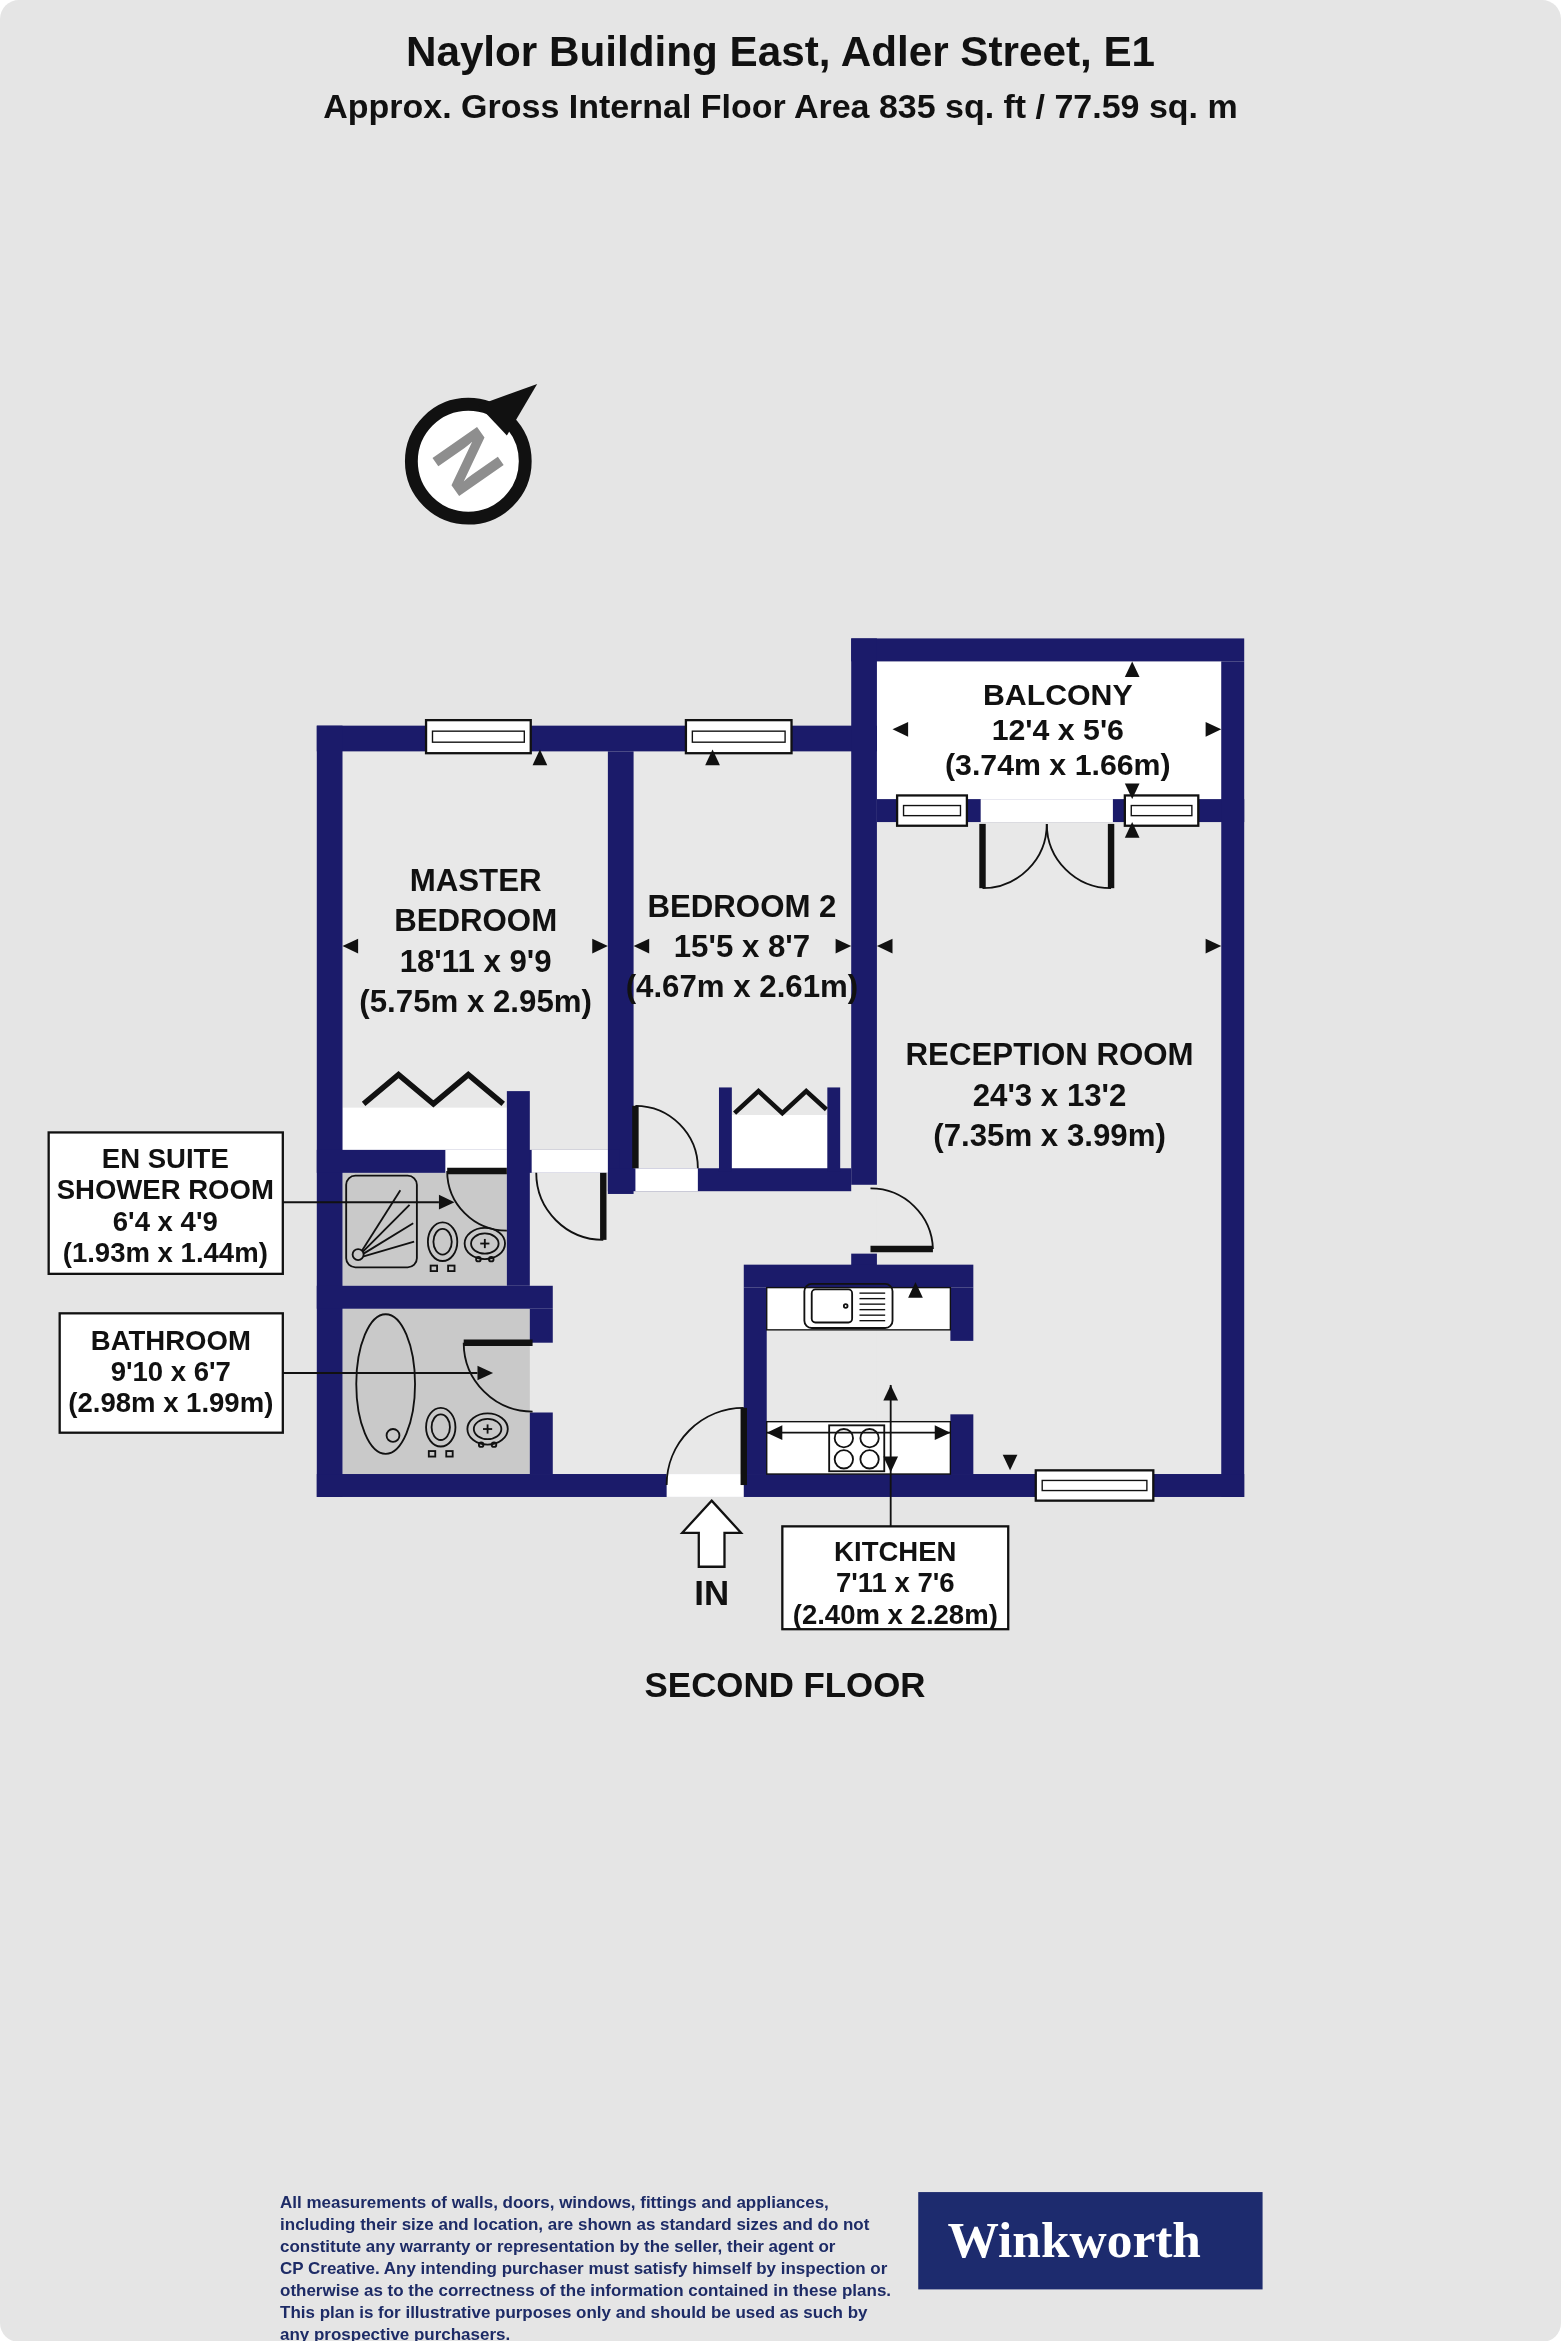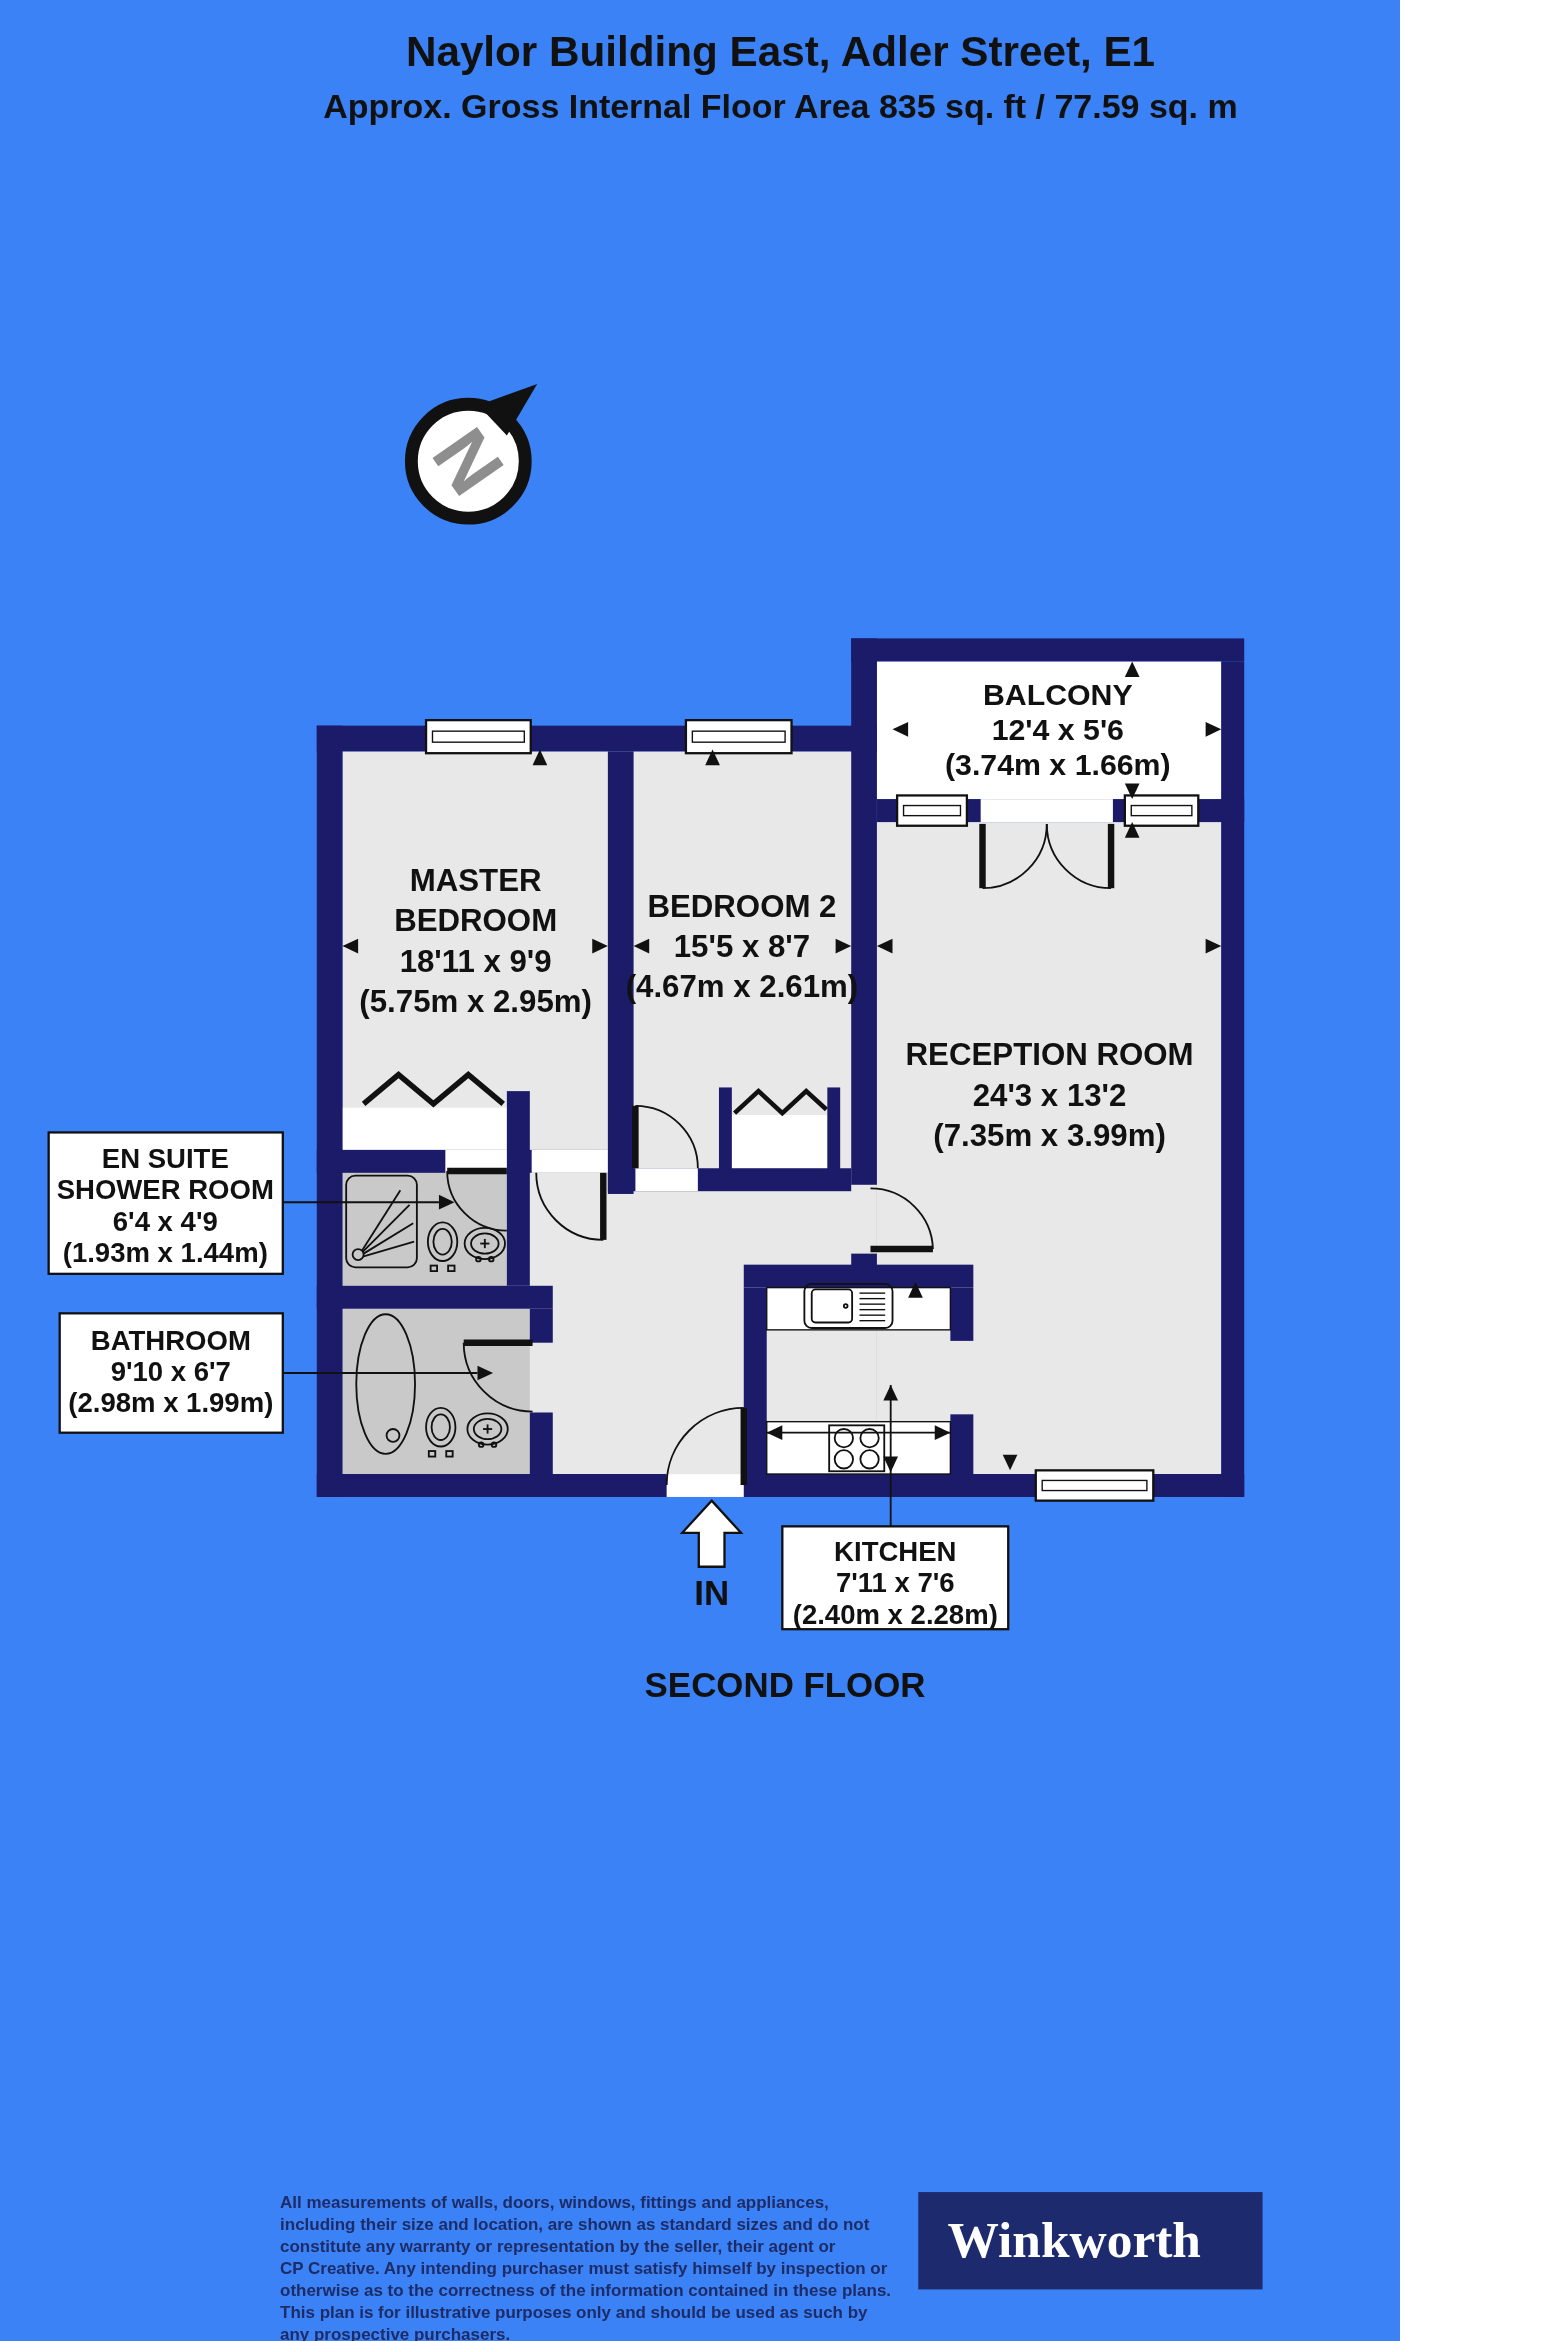--- a/index.html
+++ b/index.html
@@ -1,17 +1,17 @@
 <!DOCTYPE html>
 <html style="font-size:14.7px"><head>
 <meta charset="utf-8">
 <style>
   html,body{margin:0;padding:0;background:#ffffff;}
-  .page{position:relative;width:1400px;height:2342px;background:#3b82f6;overflow:hidden;
-        font-family:"Liberation Sans", sans-serif;}
+  .page{position:relative;width:1561px;height:2342px;background:#e5e5e5;overflow:hidden;
+        font-family:"Liberation Sans", sans-serif;border-radius:19px;}
   svg{position:absolute;left:0;top:0;}
   svg text{font-family:"Liberation Sans", sans-serif;font-weight:bold;fill:#111111;}
   svg text.navy{fill:#1d2b66;}
   svg text.logo{font-family:"Liberation Serif", serif;fill:#ffffff;}
   svg text.compassN{fill:#8e8e8e;}
 </style>
 </head>
 <body>
 
 <div class="page">

